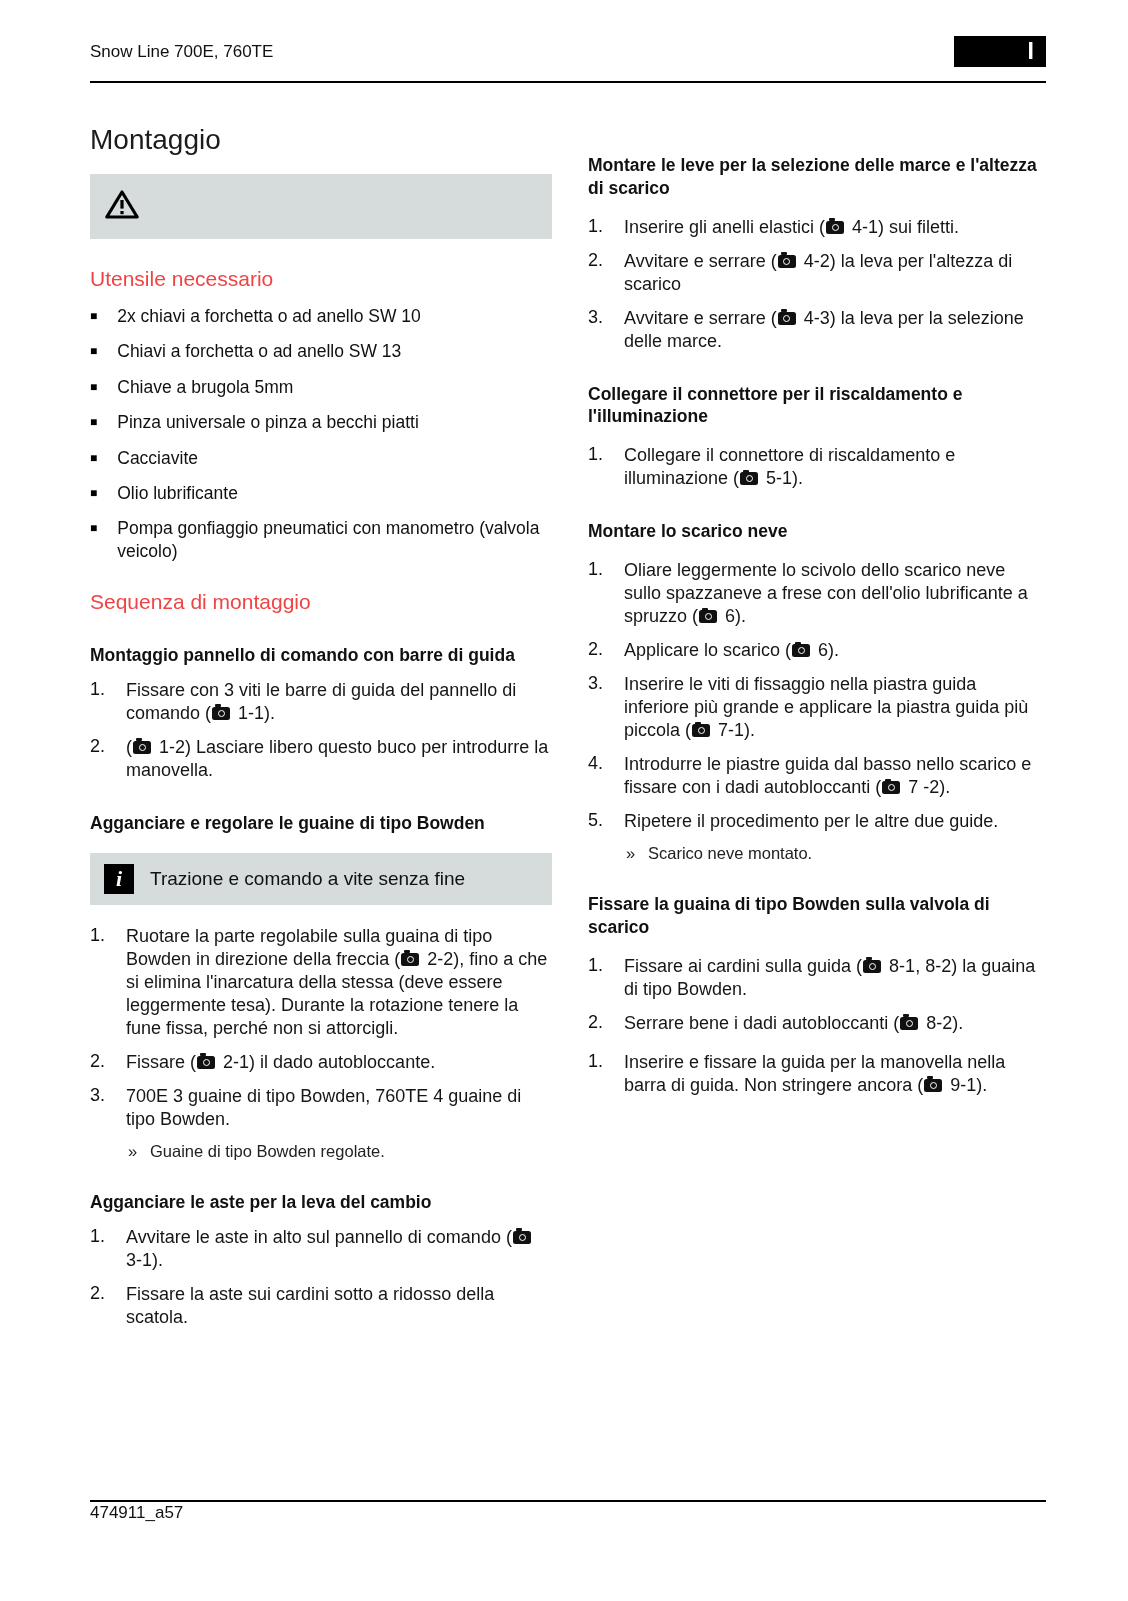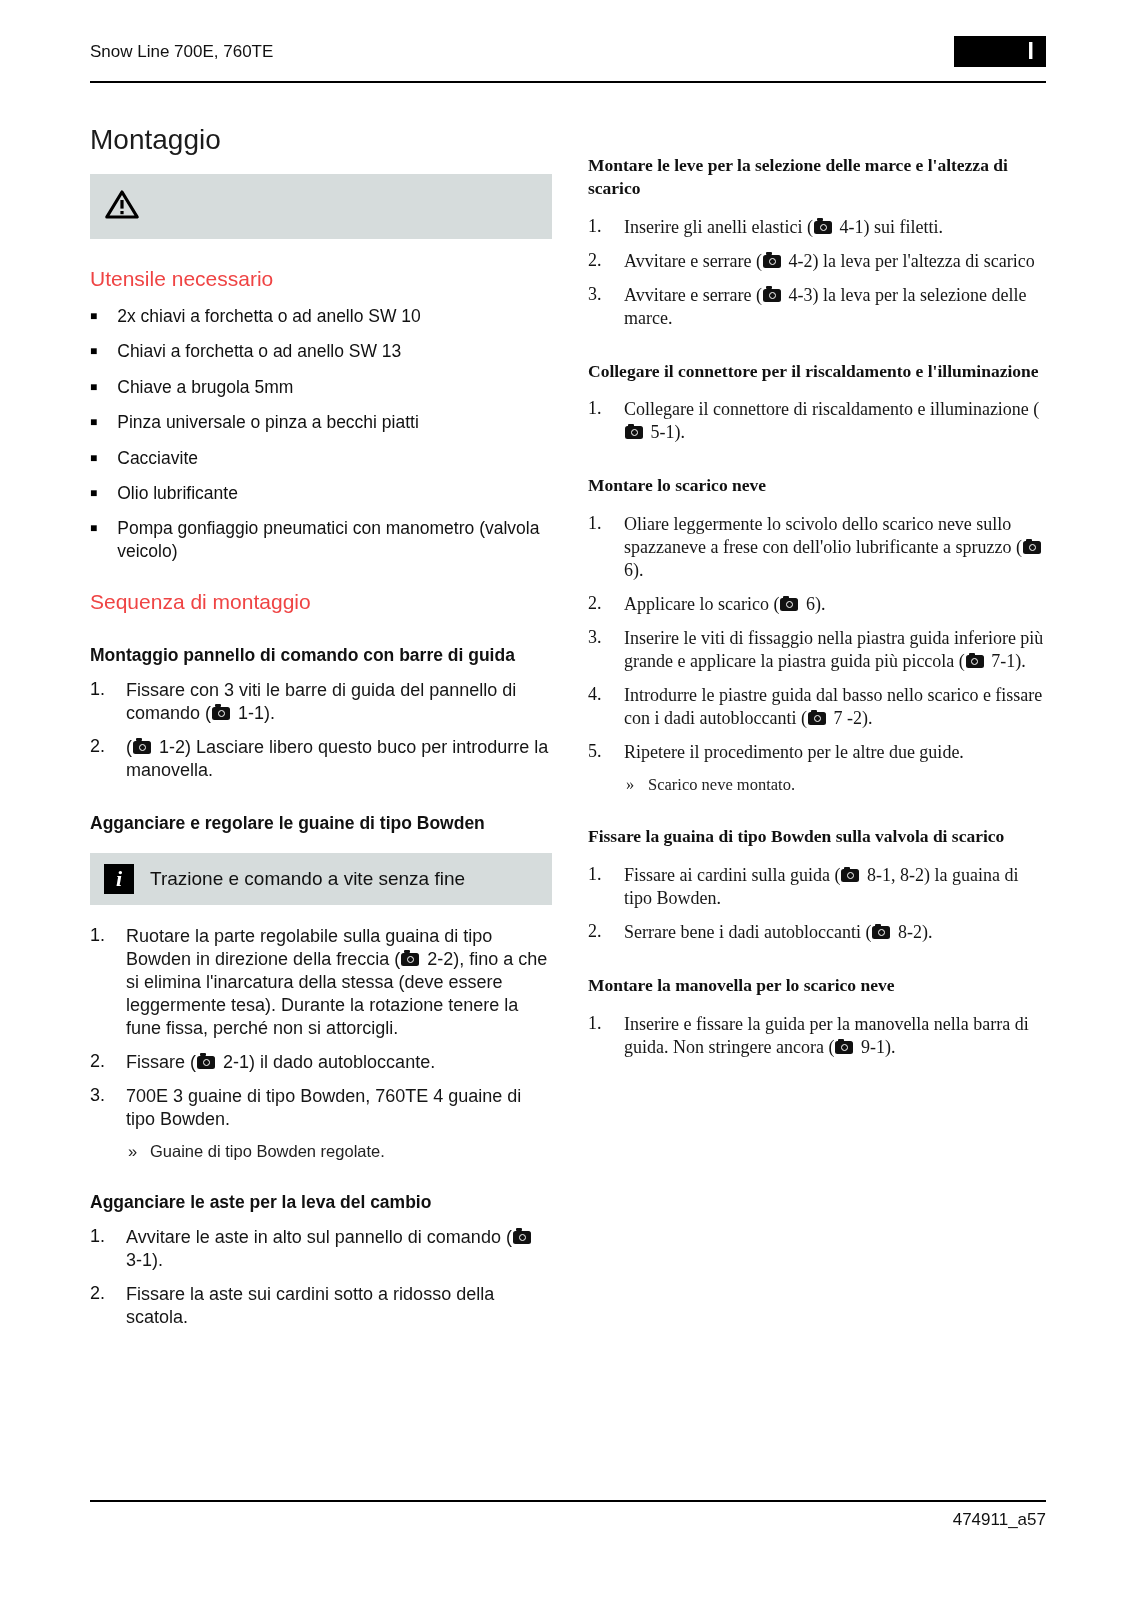--- a/index.html
+++ b/index.html
@@ -13,21 +13,21 @@
   
   .header{border-bottom:2px solid #000;padding-bottom:19px;font-size:17px;color:#111;}
   .lang-tab{
     position:absolute;top:-6px;right:0;width:92px;height:31px;background:#000;
     color:#fff;display:flex;align-items:center;justify-content:flex-end;
     padding-right:12px;box-sizing:border-box;font-size:23px;font-weight:bold;
   }
   
   .columns{display:flex;gap:36px;margin-top:41px;}
   .col-left{width:462px;flex:none;}
-  .col-right{width:458px;flex:none;font-family:Liberation Serif, serif;}
+  .col-right{width:458px;flex:none;}
   h1.page-title{font-size:28px;font-weight:400;margin:0 0 18px 0;color:#1c1c1c;}
   h2.subhead{font-size:21px;font-weight:400;margin:28px 0 14px 0;color:#ef4444;}
   h3.sec-heading{font-size:17.5px;font-weight:bold;margin:30px 0 12px 0;line-height:1.3;color:#111;}
   .body-text,.txt{font-size:18px;line-height:1.28;color:#161616;}
   
   .warning-box{background:#d6dcdc;padding:13px 16px 15px 14px;display:flex;gap:14px;}
   .warning-icon{flex:none;padding-top:2px;}
   .warning-content .w-title{font-weight:bold;font-size:18px;margin-bottom:6px;}
   .warning-content .w-body{font-size:18px;line-height:1.3;max-width:380px;}
   
@@ -49,22 +49,22 @@
   .step .txt{flex:1;}
   .result{display:flex;gap:0;margin:0 0 12px 38px;font-size:16.5px;color:#222;}
   .result .arrow{flex:none;width:22px;}
   
   .cam{display:inline-block;width:18px;height:13px;background:#111;border-radius:2.5px;position:relative;vertical-align:-1px;margin:0 3px 0 1px;}
   .cam::before{content:"";position:absolute;left:5.6px;top:3px;width:5px;height:5px;border:1.6px solid #fff;border-radius:50%;}
   .cam::after{content:"";position:absolute;top:-2.5px;left:3px;width:6px;height:3px;background:#111;border-radius:1px;}
   
   .footer{
     position:absolute;left:90px;top:1500px;width:956px;
-    border-top:2px solid #000;padding-top:8px;
-    display:flex;justify-content:flex-end;font-size:17px;color:#111;
+    border-top:2px solid #000;padding-top:1px;
+    display:flex;justify-content:flex-start;font-size:17px;color:#111;
   }
   
   .mt-lg{margin-top:42px;}
   .mt-first{margin-top:0;}
   .col-right .sec-heading{margin-bottom:16px;}
   .sp-s5{margin-top:60px;}
   .sp-s6{margin-top:52px;}
   .sp-s7{margin-top:54px;}
   .sp-s8{margin-top:54px;}
   .gap-after-steps{margin-bottom:16px;}
@@ -229,21 +229,20 @@
       <h3 class="sec-heading sp-s7">Fissare la guaina di tipo Bowden sulla valvola di scarico</h3>
       <div class="step">
         <span class="num">1.</span>
         <span class="txt">Fissare ai cardini sulla guida (<span class="cam"></span> 8-1, 8-2) la guaina di tipo Bowden.</span>
       </div>
       <div class="step gap-after-steps">
         <span class="num">2.</span>
         <span class="txt">Serrare bene i dadi autobloccanti (<span class="cam"></span> 8-2).</span>
       </div>
 
-      <h3 class="sec-heading sp-s8">Montare la manovella per lo scarico neve</h3>
       <div class="step">
         <span class="num">1.</span>
         <span class="txt">Inserire e fissare la guida per la manovella nella barra di guida. Non stringere ancora (<span class="cam"></span> 9-1).</span>
       </div>
 
     </div>
   </div>
 </div>
 
 <div class="footer">

